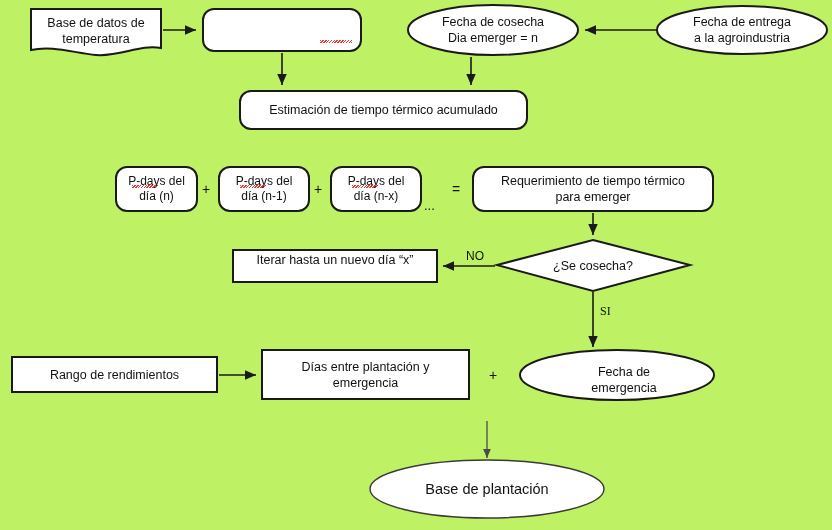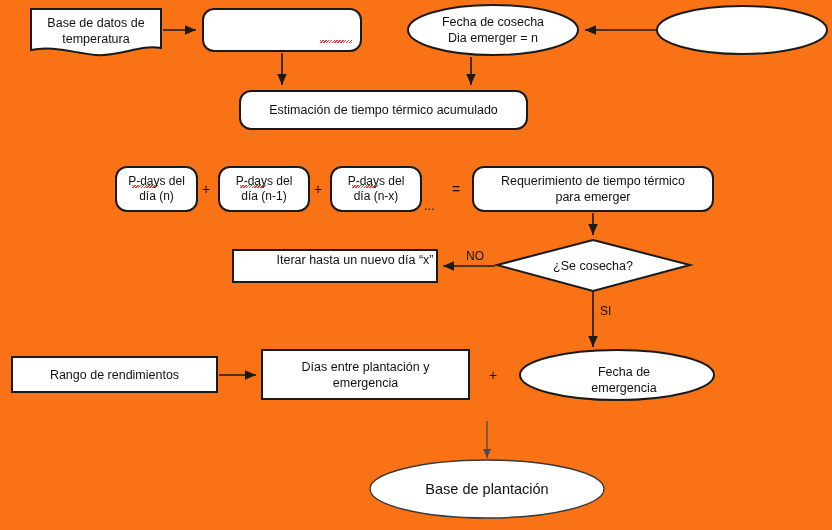--- a/index.html
+++ b/index.html
@@ -10,21 +10,21 @@
   body {
     width: 832px;
     height: 530px;
     font-family: "Liberation Sans", sans-serif;
     overflow: hidden;
   }
   #canvas {
     position: relative;
     width: 832px;
     height: 530px;
-    background: #f97316;
+    background: #bef264;
   }
   svg.flow {
     position: absolute;
     top: 0;
     left: 0;
     width: 832px;
     height: 530px;
   }
   .shape-stroke {
     fill: #ffffff;
@@ -153,41 +153,43 @@
   </svg>
 
   <div class="node-label" style="left:31px; top:9px; width:130px; height:44px;">Base de datos de
 temperatura</div>
 
   <div class="squiggle" style="left:320px; top:40px; width:32px;"></div>
 
   <div class="node-label" style="left:408px; top:7px; width:170px; height:46px;">Fecha de cosecha
 Dia emerger = n</div>
 
+  <div class="node-label" style="left:657px; top:8px; width:170px; height:44px;">Fecha de entrega
+a la agroindustria</div>
 
   <div class="node-label" style="left:240px; top:91px; width:287px; height:38px;">Estimación de tiempo térmico acumulado</div>
 
   <div class="node-label small" style="left:116px; top:167px; width:81px; height:44px;">P-days del
 día (n)</div>
   <div class="squiggle" style="left:132px; top:185px; width:26px;"></div>
 
   <div class="node-label small" style="left:219px; top:167px; width:90px; height:44px;">P-days del
 día (n-1)</div>
   <div class="squiggle" style="left:240px; top:185px; width:26px;"></div>
 
   <div class="node-label small" style="left:331px; top:167px; width:90px; height:44px;">P-days del
 día (n-x)</div>
   <div class="squiggle" style="left:352px; top:185px; width:26px;"></div>
 
   <div class="node-label" style="left:473px; top:167px; width:240px; height:44px;">Requerimiento de tiempo térmico
 para emerger</div>
 
   <div class="node-label" style="left:533px; top:252px; width:120px; height:28px;">¿Se cosecha?</div>
 
-  <div class="node-label" style="left:233px; top:250px; width:204px; height:20px;padding-left:20px;">Iterar hasta un nuevo día “x”</div>
+  <div class="node-label" style="left:233px; top:250px; width:204px; height:20px;">Iterar hasta un nuevo día “x”</div>
 
   <div class="node-label" style="left:12px; top:357px; width:205px; height:35px;">Rango de rendimientos</div>
 
   <div class="node-label" style="left:262px; top:350px; width:207px; height:49px;">Días entre plantación y
 emergencia</div>
 
   <div class="node-label" style="left:544px; top:352px; width:160px; height:56px;">Fecha de
 emergencia</div>
 
   <div class="node-label big" style="left:370px; top:475px; width:234px; height:28px;">Base de plantación</div>
@@ -197,15 +199,15 @@
   <div class="op-label" style="left:314px; top:182px;">+</div>
 
   <div class="dots-label" style="left:424px; top:199px;">...</div>
 
   <div class="op-label" style="left:452px; top:182px;">=</div>
 
   <div class="op-label" style="left:489px; top:368px;">+</div>
 
   <div class="branch-label" style="left:466px; top:250px;">NO</div>
 
-  <div class="branch-label" style="left:600px; top:305px;">SI</div>
+  <div class="branch-label" style="left:600px; top:305px;font-family:Liberation Serif, serif;">SI</div>
 
 </div>
 
 </body></html>

